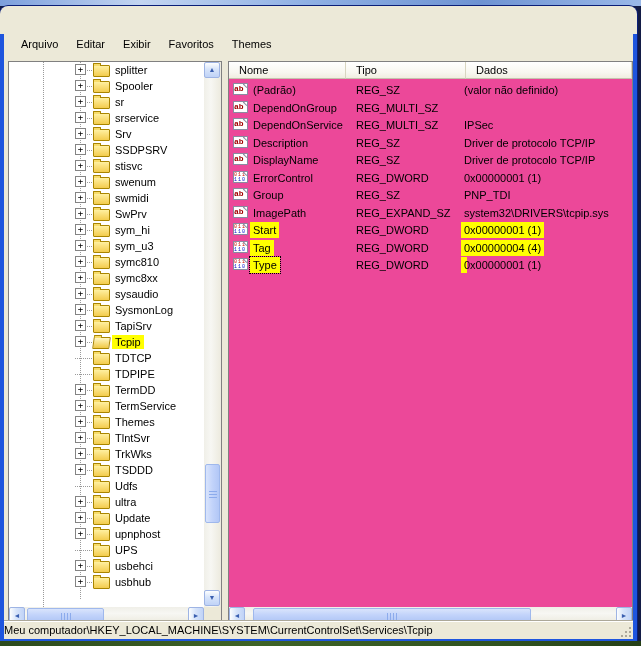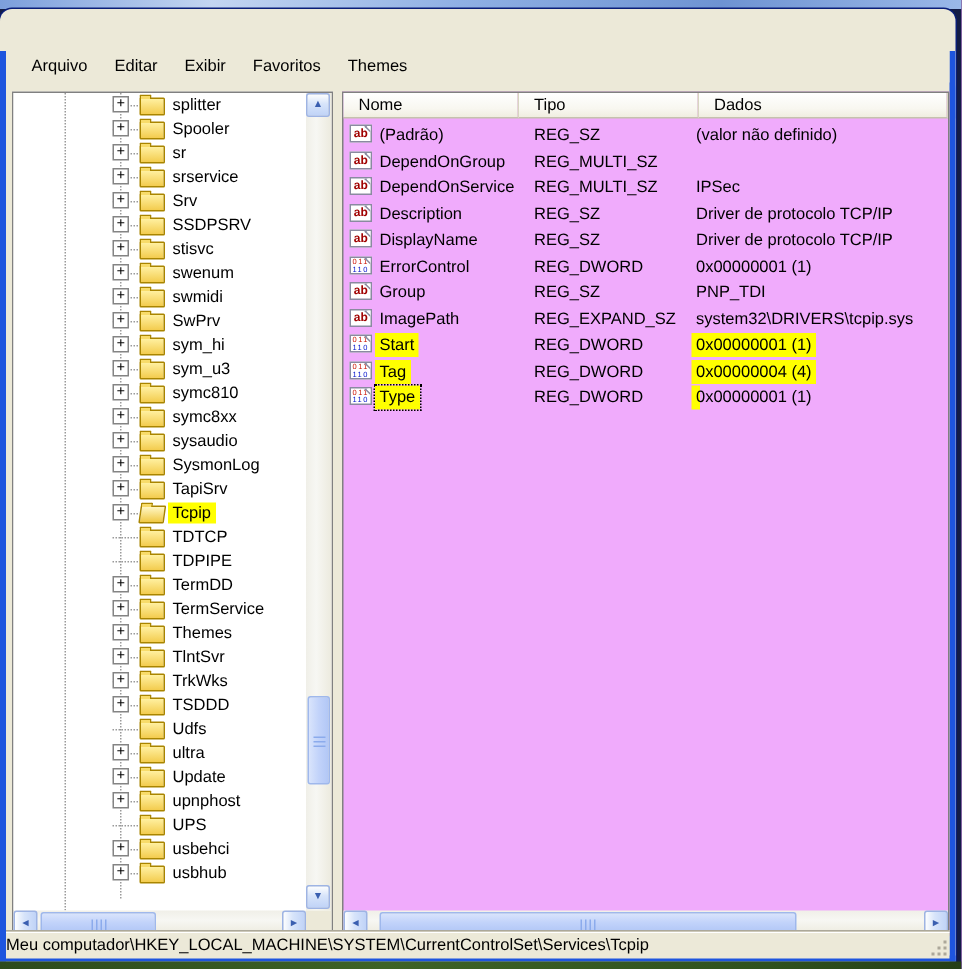--- a/index.html
+++ b/index.html
@@ -44,21 +44,21 @@
   .wbtn.close::before{transform:rotate(45deg);}
   .wbtn.close::after{transform:rotate(-45deg);}
   
   .menubar{position:absolute;left:4px;top:28px;width:629px;height:21px;background:#ece9d8;
     display:flex;align-items:center;padding-left:8px;box-sizing:border-box;}
   .menu-item{padding:2px 9px 3px 9px;cursor:default;}
   
   .tree-panel{position:absolute;left:8px;top:55px;width:214px;height:563px;background:#fff;
     border:1px solid #808080;box-sizing:border-box;}
   .splitter{position:absolute;left:222px;top:55px;width:6px;height:563px;background:#ece9d8;}
-  .list-panel{position:absolute;left:228px;top:55px;width:405px;height:563px;background:#f0abfc;
+  .list-panel{position:absolute;left:228px;top:55px;width:405px;height:563px;background:#ec4899;
     border:1px solid #808080;box-sizing:border-box;}
   
   .tree-viewport{position:absolute;left:0;top:0;width:195px;height:545px;overflow:hidden;background:#fff;}
   .guide{position:absolute;width:0;border-left:1px dotted #9a9a9a;}
   .guide.g1{left:34px;top:0;height:545px;}
   .guide.g2{left:71px;top:0;height:537px;}
   .tree-rows{position:absolute;left:0;top:0;right:0;}
   .trow{position:relative;height:16px;}
   .stub{position:absolute;left:66px;top:8px;width:17px;border-top:1px dotted #9a9a9a;}
   .plus{position:absolute;left:66px;top:2px;width:9px;height:9px;background:#fff;border:1px solid #848484;
@@ -103,21 +103,21 @@
     border-right:1px solid #d8d5c0;border-bottom:1px solid #c5c2ae;}
   .hcol.c0{width:117px;}
   .hcol.c1{width:120px;}
   .hcol.c2{flex:1;}
   .list-rows{position:absolute;left:0;top:19px;right:0;}
   .lrow{position:relative;height:17.5px;}
   .vicon{position:absolute;left:4px;top:2px;width:15px;height:12px;background:#fff;border:1px solid #8a8aa0;
     box-sizing:border-box;overflow:hidden;}
   .vicon::after{content:"";position:absolute;right:-1px;top:-1px;width:4px;height:4px;
     background:#fff;border-left:1px solid #8a8aa0;border-bottom:1px solid #8a8aa0;transform:translate(1px,-1px) rotate(45deg);}
-  .vicon .l1,.vicon .l2{display:block;font-family:Liberation Sans, sans-serif;text-align:center;}
+  .vicon .l1,.vicon .l2{display:block;font-family:Liberation Mono, monospace;}
   .vicon.icon-string .l1{color:#a00000;font-weight:bold;font-size:8px;line-height:10px;}
   .vicon.icon-dword .l1{color:#cc1100;font-size:5px;line-height:5px;margin-top:1px;letter-spacing:1px;}
   .vicon.icon-dword .l2{color:#0011cc;font-size:5px;line-height:5px;letter-spacing:1px;}
   .vname{position:absolute;left:21px;top:1px;line-height:14px;padding:1px 3px;white-space:nowrap;}
   .vtype{position:absolute;left:127px;top:2px;line-height:14px;white-space:nowrap;text-align:center;}
   .vdata{position:absolute;left:232px;top:1px;line-height:14px;padding:1px 3px;white-space:nowrap;}
   .lrow.hl-name .vname{background:#ffff00;}
   .lrow.hl-data .vdata{background:#ffff00;}
   .lrow.hl-data-partial .vdata{background:linear-gradient(90deg,#ffff00 0 6px,transparent 6px);}
   .lrow.focused .vname{outline:1px dotted #000;}

